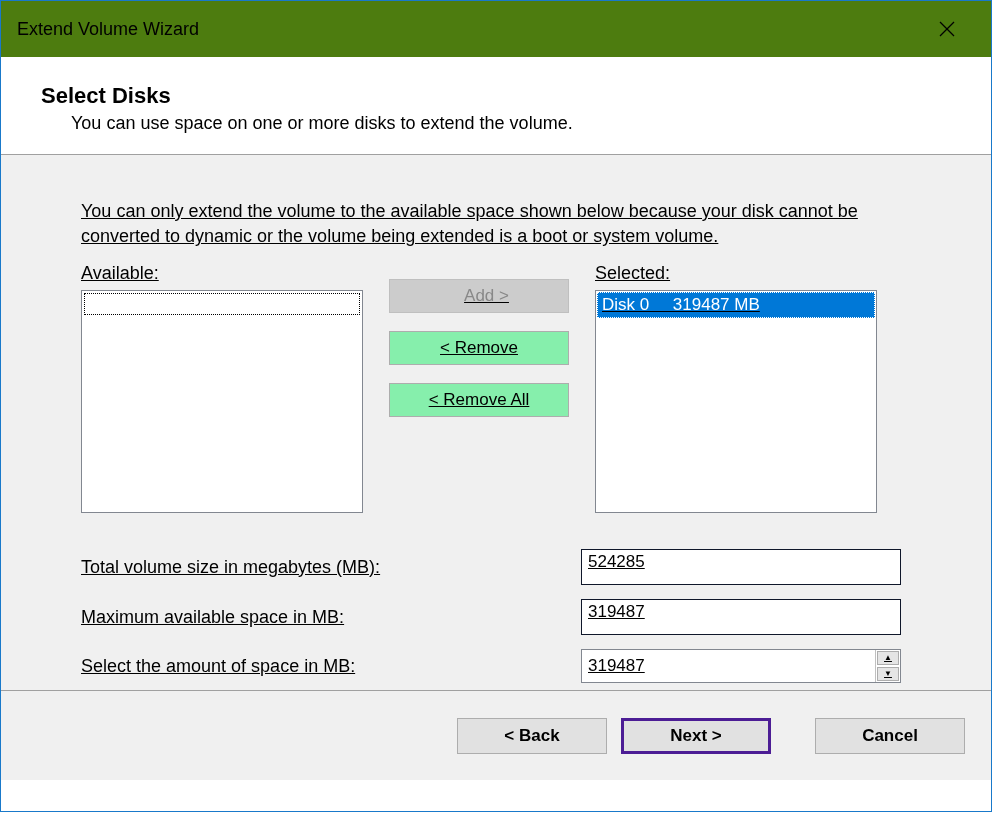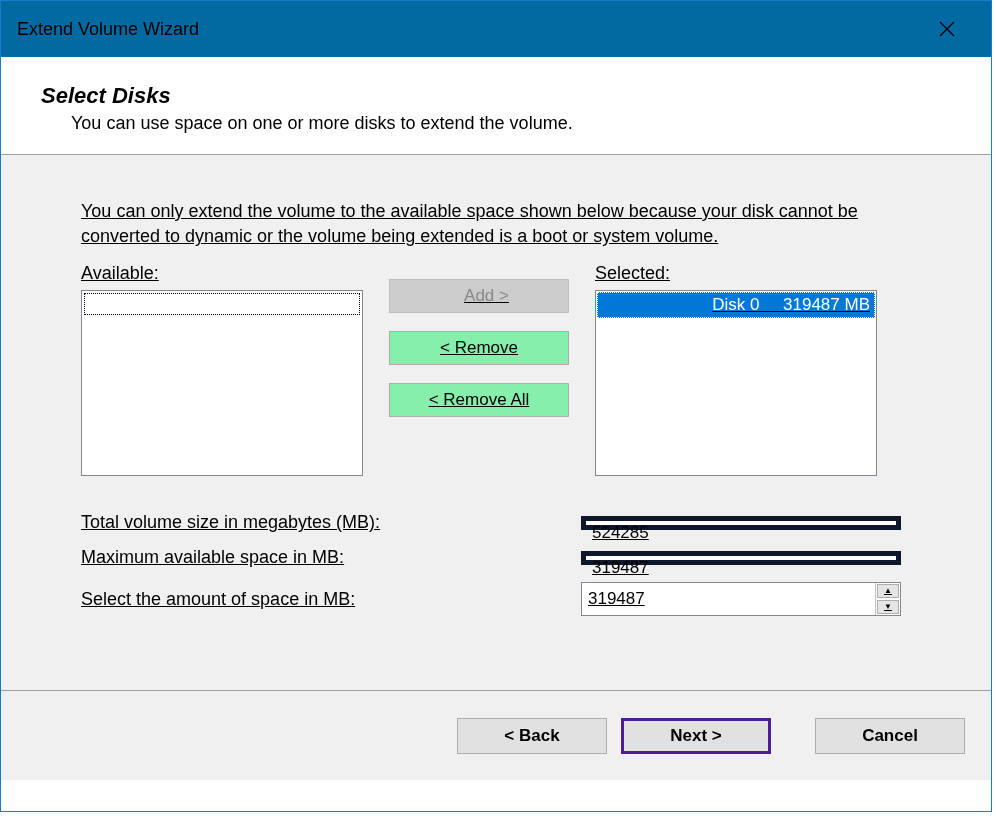--- a/index.html
+++ b/index.html
@@ -16,21 +16,21 @@
     background: #ffffff;
     position: relative;
     box-sizing: border-box;
   }
   .titlebar {
     height: 56px;
     padding: 0 16px;
     display: flex;
     align-items: center;
     justify-content: space-between;
-    background: #0369a1;
+    background: #4d7c0f;
   }
   .titlebar .title {
     font-size: 18px;
   }
   .close-btn {
     width: 56px;
     height: 40px;
     display: flex;
     align-items: center;
     justify-content: center;
@@ -41,21 +41,20 @@
   .close-btn svg { stroke: #000; }
 
   .header-section {
     padding: 26px 40px 20px 40px;
   }
   .header-section h1 {
     margin: 0 0 4px 0;
     font-size: 22px;
     font-weight: bold;
     font-family: Arial, "Segoe UI", sans-serif;
-    font-style: italic;
   }
   .header-section .subtitle {
     margin: 0;
     padding-left: 30px;
     font-size: 18px;
   }
 
   .divider {
     border: none;
     border-top: 1px solid #a0a0a0;
@@ -83,26 +82,25 @@
     margin-top: 14px;
   }
 
   .col-label {
     font-size: 18px;
     margin-bottom: 6px;
   }
 
   .listbox {
     width: 282px;
-    height: 186px;
+    height: 223px;
     background: #fff;
     border: 1px solid #828790;
     box-sizing: border-box;
     overflow: hidden;
-    text-align: right;
   }
   .listbox .placeholder-row {
     margin: 2px;
     height: 22px;
     border: 1px dotted #000;
     box-sizing: border-box;
     width: calc(100% - 4px);
   }
   .listbox .selected-row {
     background: #0078d7;
@@ -144,23 +142,23 @@
     display: flex;
     align-items: center;
     margin-bottom: 14px;
   }
   .stat-row .label {
     width: 500px;
     font-size: 18px;
   }
   .stat-row .value-box {
     width: 320px;
-    height: 14px;
+    height: 36px;
     background: #fff;
-    border: 5px solid #0f172a;
+    border: 1px solid #0f172a;
     box-sizing: border-box;
     padding: 2px 6px;
     font-size: 17px;
   }
   .spinner-wrap {
     display: flex;
     width: 320px;
     height: 34px;
     border: 1px solid #828790;
     box-sizing: border-box;

